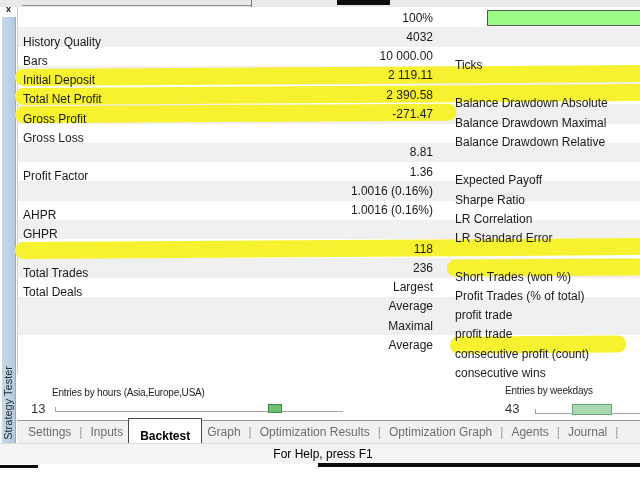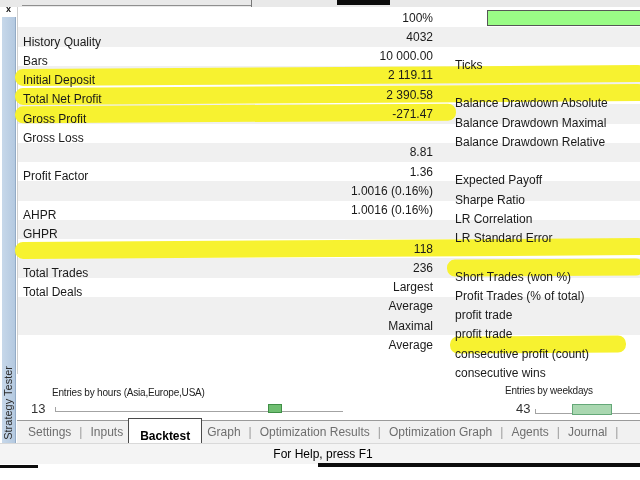--- a/index.html
+++ b/index.html
@@ -163,21 +163,21 @@
   <div class="charts">
     <div class="chart-title" style="left:35px;top:13px">Entries by hours (Asia,Europe,USA)</div>
     <div class="chart-tick" style="left:14px;top:27px">13</div>
     <div class="axis" style="left:38px;top:37px;width:288px"></div>
     <div class="axis-tick" style="left:38px;top:33px"></div>
     <div id="hours-bars">
         <div class="hbar hours" style="left: 251.12px; width: 12.096px; height: 7px; top: 30px;"></div>
       </div>
 
     <div class="chart-title" style="left:488px;top:11px">Entries by weekdays</div>
-    <div class="chart-tick" style="left:499px;top:27px">43</div>
+    <div class="chart-tick" style="left:488px;top:27px">43</div>
     <div class="axis" style="left:518px;top:39px;width:105px"></div>
     <div class="axis-tick" style="left:518px;top:35px"></div>
     <div id="weekdays-bars">
         <div class="hbar weekdays" style="left: 554.75px; width: 37.8px; height: 9px; top: 30px;"></div>
       </div>
   </div>
 
   <div class="tabbar" id="tabbar">
       <div class="tab">Settings</div>
       <div class="tab-sep">|</div>

